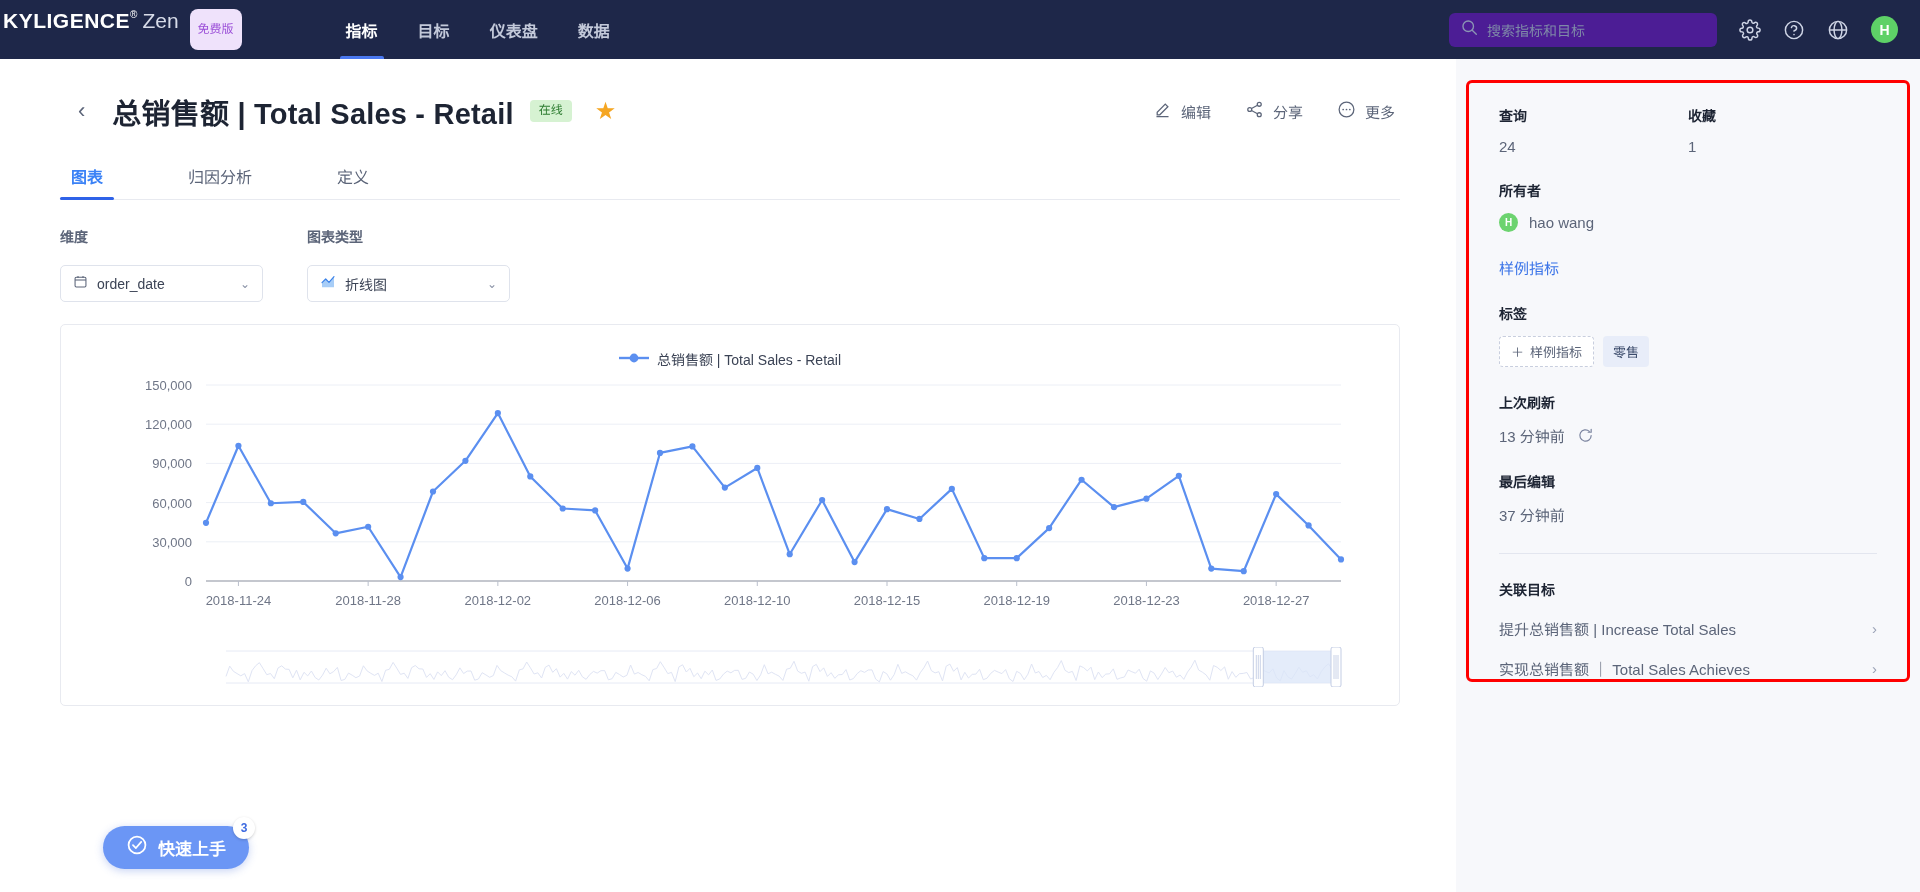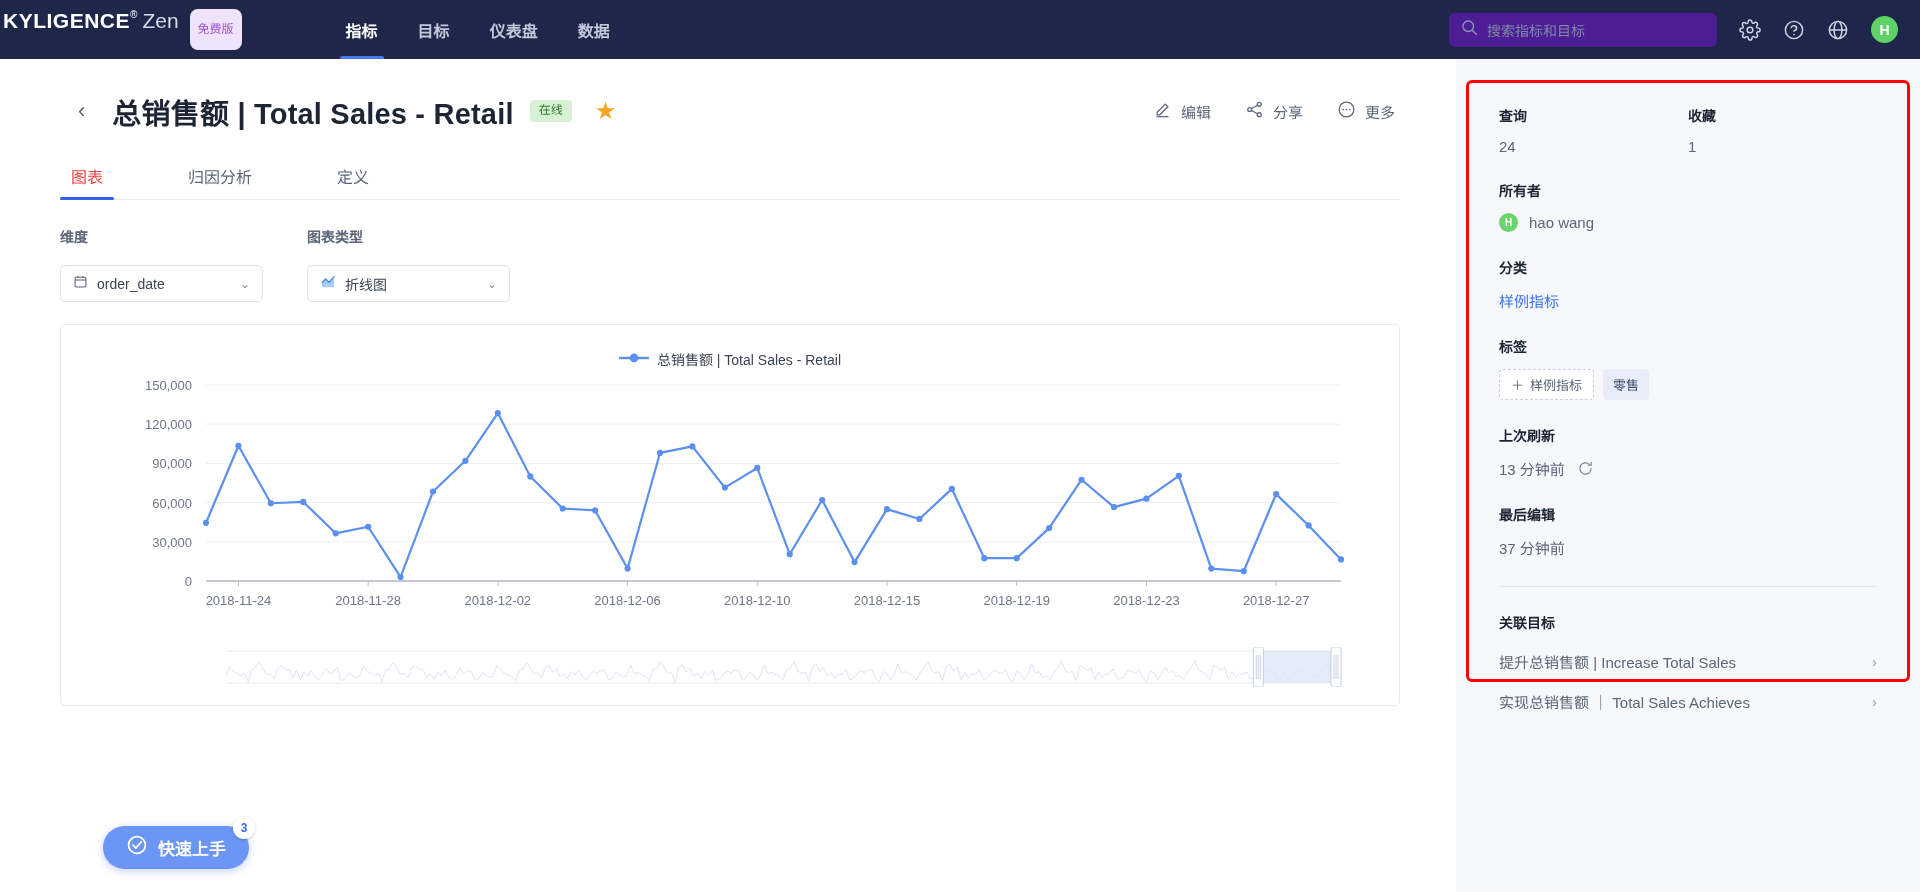--- a/index.html
+++ b/index.html
@@ -98,21 +98,21 @@
 
   
   .tabs {
     margin: 27px 0 0 60px; width: 1340px;
     border-bottom: 1px solid #e8eaf0; display: flex; align-items: flex-end; height: 40px;
   }
   .tab {
     position: relative; font-size: 16px; color: #5c6579; font-weight: 500;
     padding: 0 11px 11px 11px; margin-right: 63px; cursor: pointer; white-space: nowrap;
   }
-  .tab.active { color: #ef4444; font-weight: 400; }
+  .tab.active { color: #3b82f6; font-weight: 700; }
   .tab.active::after {
     content: ""; position: absolute; left: 0; right: 0; bottom: -1px;
     height: 3px; background: #2f62e8; border-radius: 2px;
   }
 
   
   .selectors { display: flex; margin: 26px 0 0 60px; gap: 44px; }
   .sel-group { display: flex; flex-direction: column; }
   .sel-label { font-size: 14px; color: #5c6579; font-weight: 700; margin-bottom: 11px; }
   .select {
@@ -462,21 +462,20 @@
 
       <div class="sb-block">
         <div class="sb-label">所有者</div>
         <div class="owner-row">
           <div class="owner-avatar">H</div>
           <div class="sb-value">hao wang</div>
         </div>
       </div>
 
       <div class="sb-block">
-        <div class="sb-label">分类</div>
         <div class="link-blue">样例指标</div>
       </div>
 
       <div class="sb-block">
         <div class="sb-label">标签</div>
         <div class="tag-row">
           <div class="tag-add">
             <span>＋</span>
             <span>样例指标</span>
           </div>

